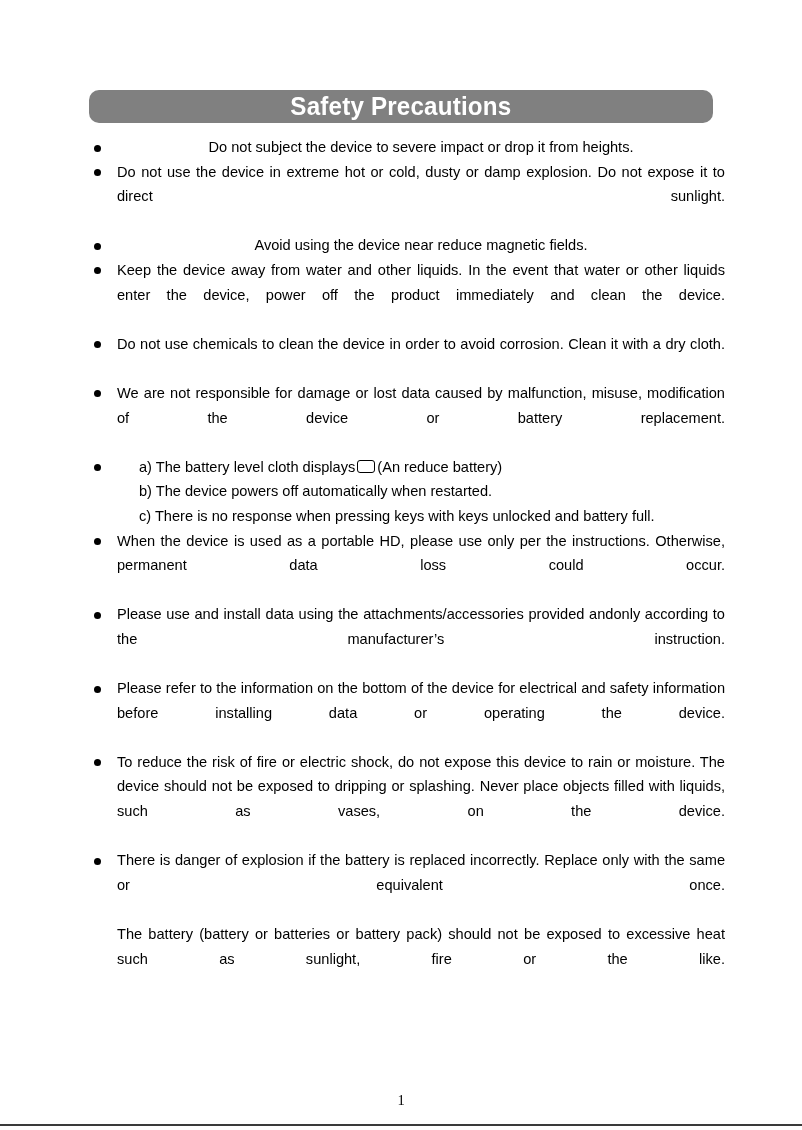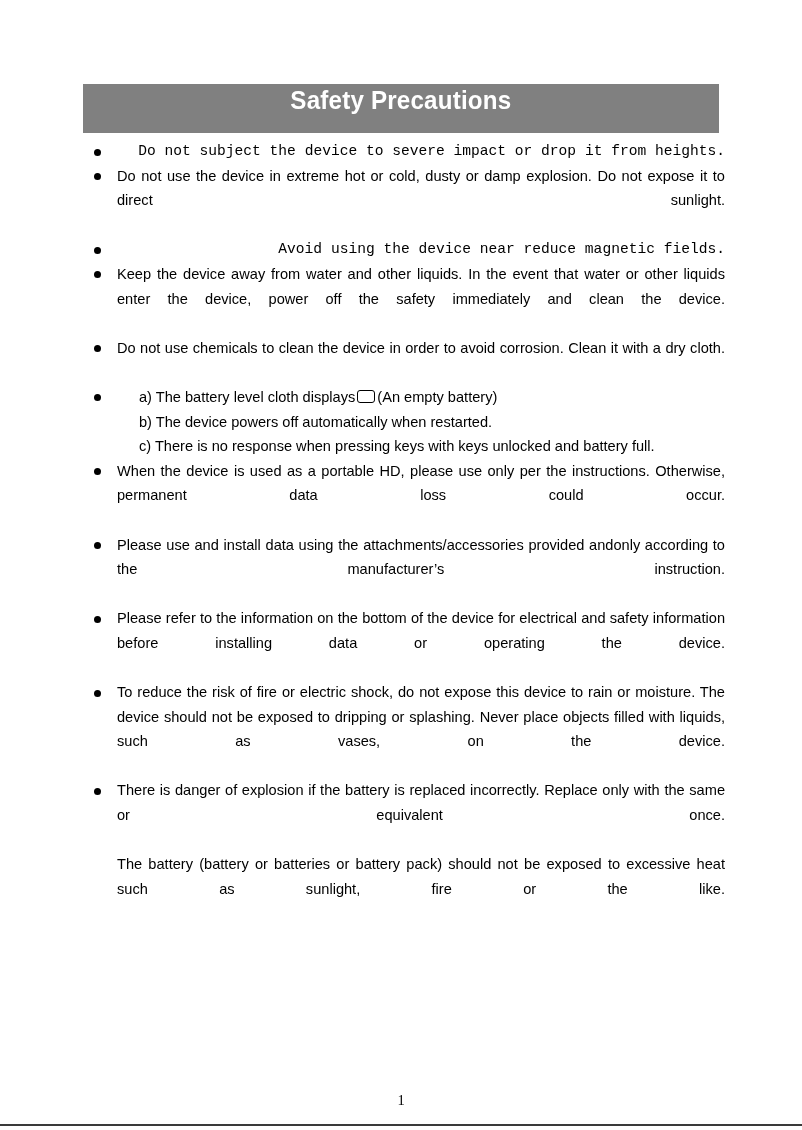--- a/index.html
+++ b/index.html
@@ -37,25 +37,26 @@
 
   .content {
     position: absolute;
     left: 77px;
     top: 78px;
     width: 648px;
   }
 
   .title-bar {
     background: #808080;
-    height: 49px;
+    height: 33px;
     line-height: 33px;
     text-align: center;
-    margin: 6px;
-    padding: 0;
+    margin: 12px;
+    padding: 0;
+    border-radius: 10px;
   }
   .title-bar .title-text {
     color: #ffffff;
     font-weight: bold;
     font-size: 26px;
     letter-spacing: 0.2px;
     font-family: "Liberation Sans", sans-serif;
     display: inline-block;
     transform: scaleX(0.93);
     transform-origin: center;
@@ -92,22 +93,21 @@
   li.precaution-item > .item-text {
     display: block;
   }
   
   li.precaution-item > .item-text::after {
     content: "";
     display: inline-block;
     width: 100%;
   }
   li.precaution-item.no-justify > .item-text {
-    text-align: right;
-    font-family: Liberation Mono, monospace;
+    text-align: center;
   }
   li.precaution-item.no-justify > .item-text::after {
     content: none;
   }
 
   ol.sub-list {
     list-style: none;
     margin: 0;
     padding: 0;
   }
@@ -164,36 +164,40 @@
         <span class="item-text">Do not use the device in extreme hot or cold, dusty or damp explosion. Do not expose it to direct sunlight.</span>
       </li>
 
       <li class="precaution-item no-justify">
         <span class="bullet-dot"></span>
         <span class="item-text">Avoid using the device near reduce magnetic fields.</span>
       </li>
 
       <li class="precaution-item">
         <span class="bullet-dot"></span>
-        <span class="item-text">Keep the device away from water and other liquids. In the event that water or other liquids enter the device, power off the safety immediately and clean the device.</span>
+        <span class="item-text">Keep the device away from water and other liquids. In the event that water or other liquids enter the device, power off the product immediately and clean the device.</span>
       </li>
 
       <li class="precaution-item">
         <span class="bullet-dot"></span>
         <span class="item-text">Do not use chemicals to clean the device in order to avoid corrosion. Clean it with a dry cloth.</span>
       </li>
 
+      <li class="precaution-item">
+        <span class="bullet-dot"></span>
+        <span class="item-text">We are not responsible for damage or lost data caused by malfunction, misuse, modification of the device or battery replacement.</span>
+      </li>
 
 
 
       <li class="precaution-item no-justify">
         <span class="bullet-dot"></span>
         <ol class="sub-list">
           <li class="sub-item">
-            <span>a) The battery level cloth displays</span><span class="battery-empty-icon"></span><span>(An empty battery)</span>
+            <span>a) The battery level cloth displays</span><span class="battery-empty-icon"></span><span>(An reduce battery)</span>
           </li>
           <li class="sub-item">
             <span>b) The device powers off automatically when restarted.</span>
           </li>
           <li class="sub-item">
             <span>c) There is no response when pressing keys with keys unlocked and battery full.</span>
           </li>
         </ol>
       </li>
 

